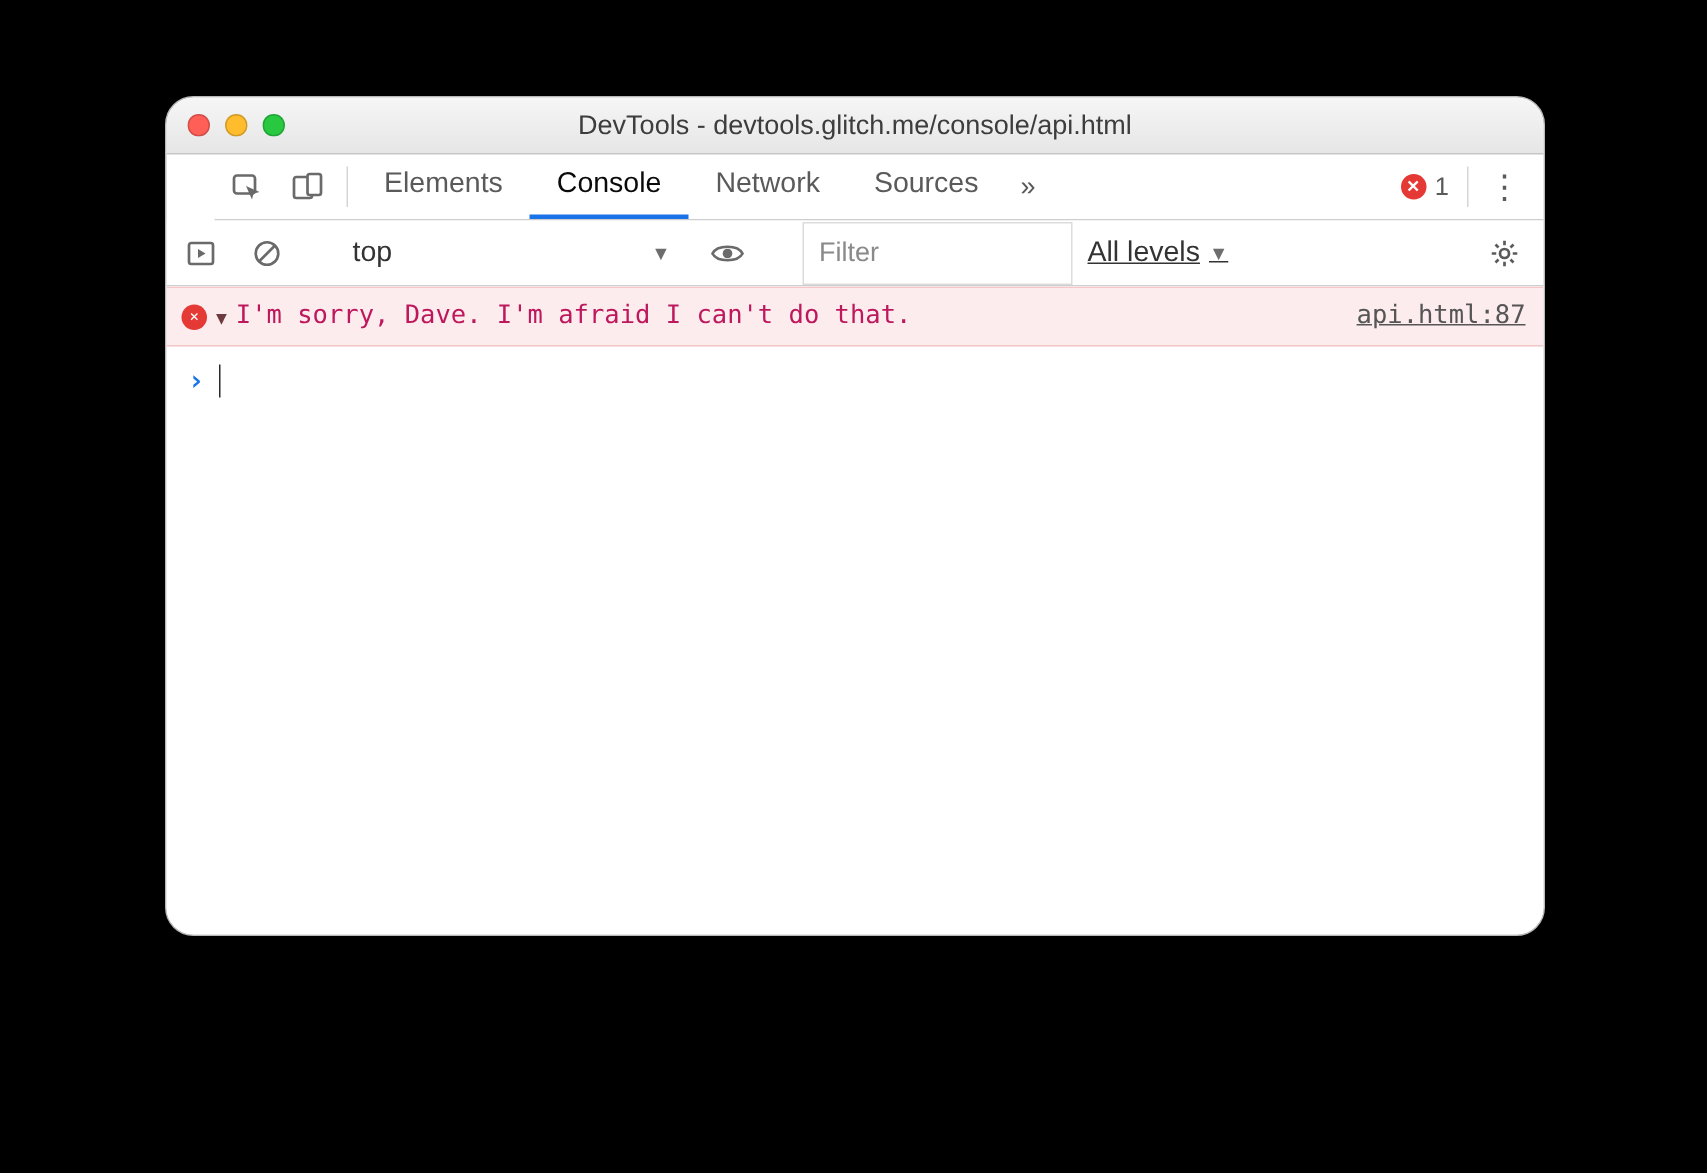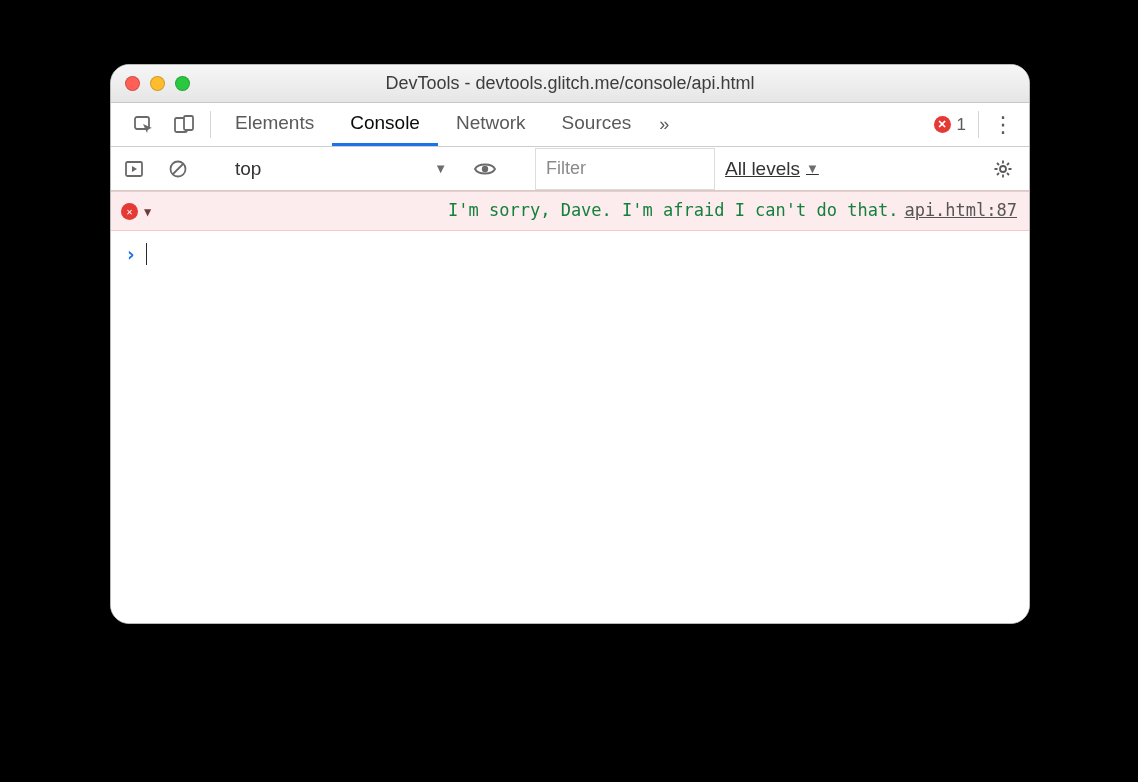--- a/index.html
+++ b/index.html
@@ -31,22 +31,23 @@
     .tl.green { background: #28c940; }
     .titletext {
       position: absolute; left: 0; right: 0; text-align: center;
       font-size: 18px; color: #3d3d3d; pointer-events: none;
     }
     
     .tabsbar {
       height: 44px;
       border-bottom: 1px solid #cdcdcd;
       display: flex; align-items: stretch;
-      padding: 0 8px 0 13px;
+      padding: 0 8px 0 2px;
       background: #fff;
+      margin-left: 32px;
     }
     .tabsbar .iconbtn {
       width: 40px; display: flex; align-items: center; justify-content: center;
       color: #6a6a6a; cursor: pointer;
     }
     .vsep { width: 1px; background: #d6d6d6; margin: 8px 6px; }
     .tabs { display: flex; align-items: stretch; }
     .tab {
       padding: 0 18px; display: flex; align-items: center;
       font-size: 19px; color: #5a5a5a; cursor: pointer;
@@ -91,21 +92,21 @@
       background:#fdecee; border-top:1px solid #f4c7c9; border-bottom:1px solid #f4c7c9;
       padding:8px 12px 10px 10px; position:relative;
     }
     .msg .row1 { display:flex; align-items:flex-start; gap:6px; }
     .erricon {
       width:17px; height:17px; border-radius:50%; background:#e53935;
       display:flex; align-items:center; justify-content:center; margin-top:3px;
     }
     .erricon::before { content:"✕"; color:#fff; font-size:10px; font-weight:700; }
     .disclose { color:#6d3b3f; font-size:12px; margin-top:5px; }
-    .errtext { color:#15803d; flex:1; white-space:pre;text-align:right; }
+    .errtext { color:#be185d; flex:1; white-space:pre; }
     .srclink { text-decoration:underline; color:#555; cursor:pointer; }
     .row2 { padding-left:40px; margin-top:4px; color:#2a2a2a; }
     .row2 .at { color:#2a2a2a; margin: 0 6px; }
     .tracelink { color:#1a55c9; text-decoration:underline; cursor:pointer; }
     .prompt {
       display:flex; align-items:center; gap:10px; padding:12px 14px;
     }
     .promptchev { color:#1a73e8; font-weight:700; font-size:19px; }
     .caret {
       width:1px; height:22px; background:#2a2a2a;

